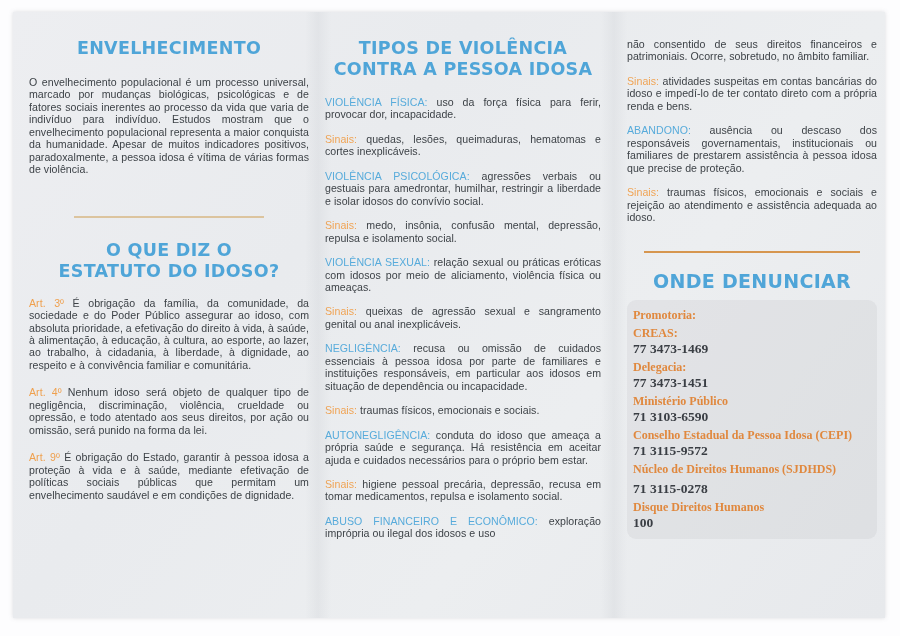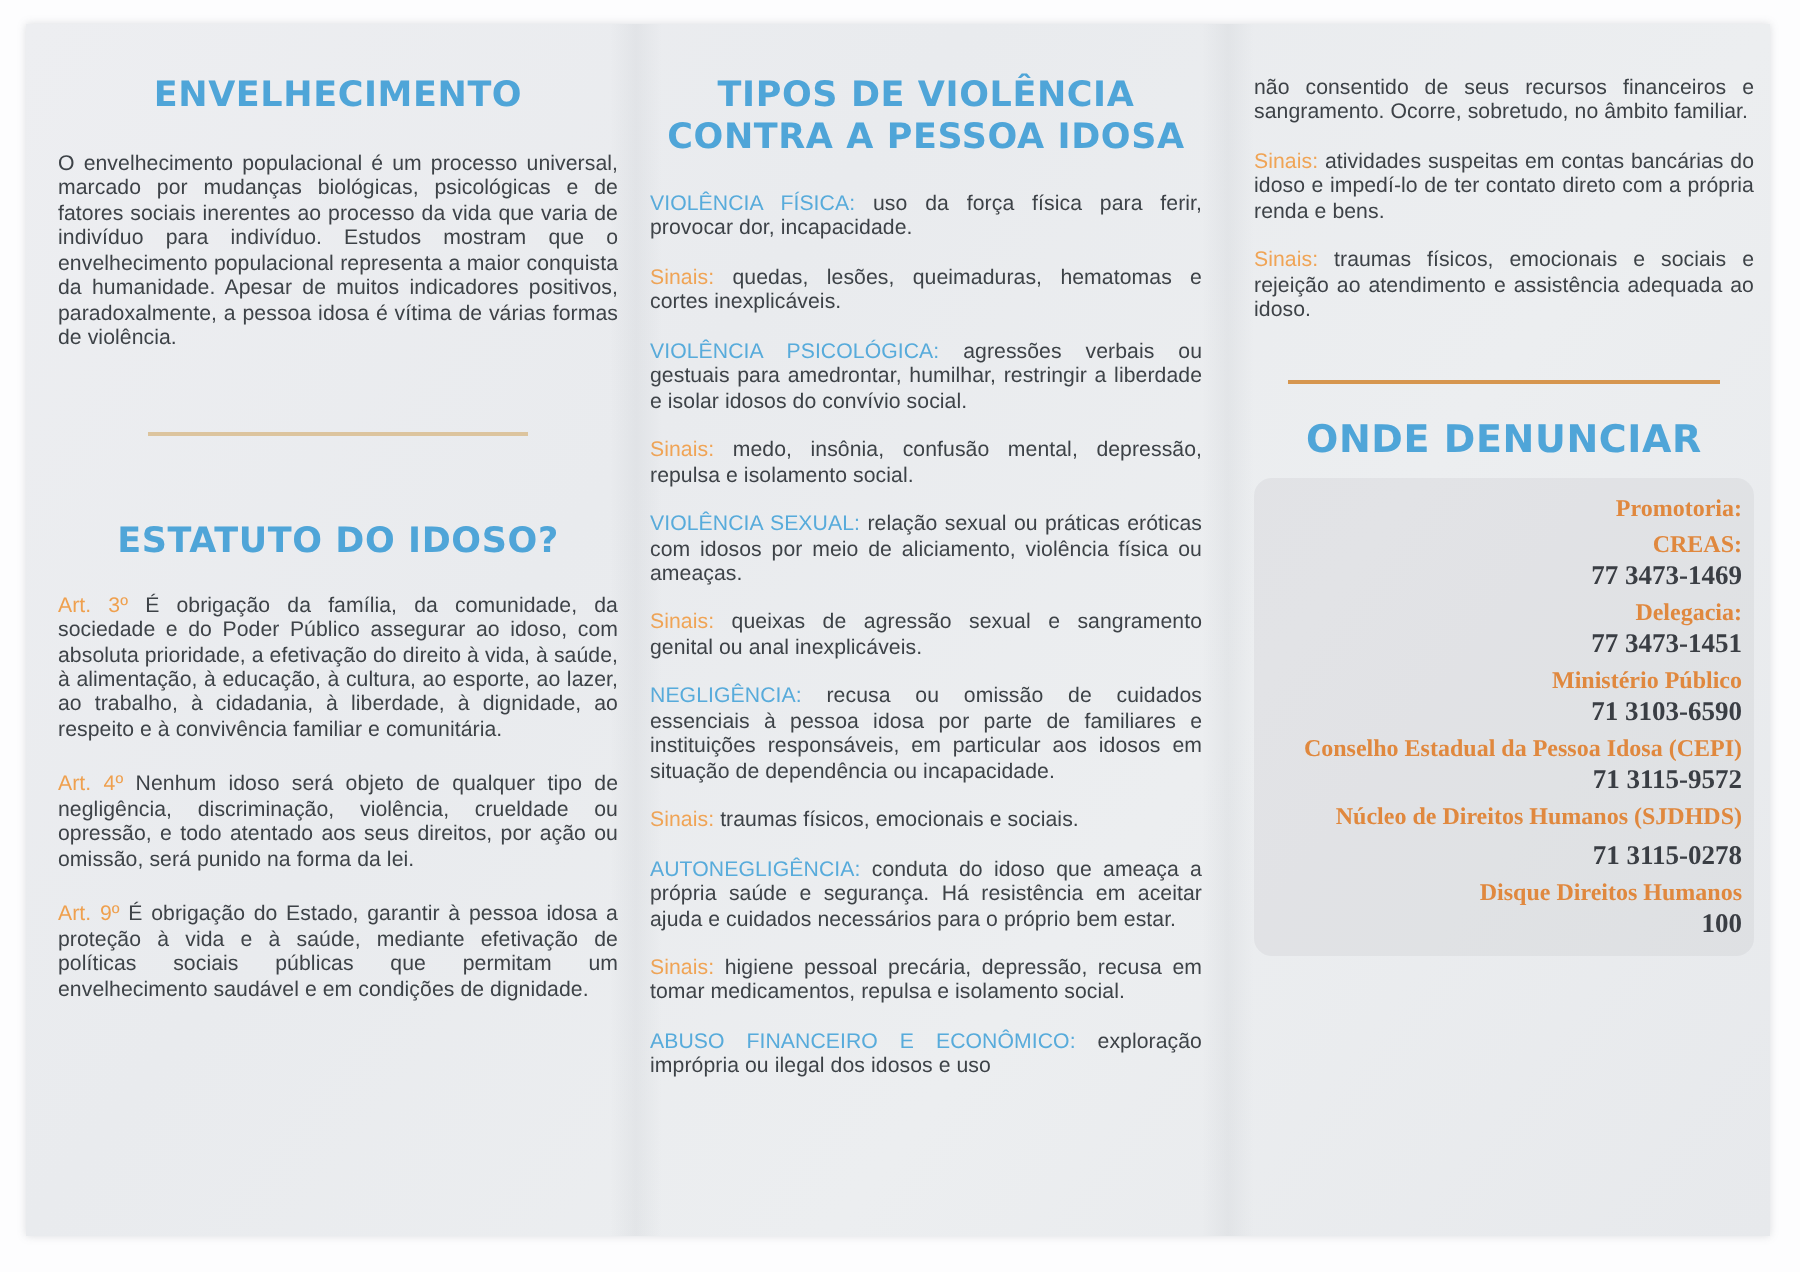--- a/index.html
+++ b/index.html
@@ -48,42 +48,42 @@
 
   .estatuto-title{margin-top:22px;}
   .denounce-title{margin-top:18px;font-size:19px;}
 
   .panel{
     background:rgba(134,141,149,0.10);
     border-radius:9px;
     padding:9px 6px;
     margin-top:8px;
   }
-  .contact{text-align:right;margin-bottom:5px;font-family:"Liberation Serif", serif;}
+  .contact{text-align:left;margin-bottom:5px;font-family:"Liberation Serif", serif;}
   .contact:last-child{margin-bottom:0;}
   .contact-label{font-size:12px;font-weight:bold;color:#e0883e;line-height:13px;}
   .contact-number{font-size:13.5px;font-weight:bold;color:#3a3e44;line-height:15px;margin-top:1px;}
 </style>
 </head>
 <body>
 
 <div class="canvas">
   <div class="page">
     <div class="fold f1"></div>
     <div class="fold f2"></div>
 
     <div class="cols">
 
       <div class="col1">
         <h2 class="sec-title">ENVELHECIMENTO</h2>
         <p class="body-text lead">O envelhecimento populacional é um processo universal, marcado por mudanças biológicas, psicológicas e de fatores sociais inerentes ao processo da vida que varia de indivíduo para indivíduo. Estudos mostram que o envelhecimento populacional representa a maior conquista da humanidade. Apesar de muitos indicadores positivos, paradoxalmente, a pessoa idosa é vítima de várias formas de violência.</p>
 
         <hr class="divider divider-tan">
 
-        <h2 class="sec-title estatuto-title"><br><span>ESTATUTO DO IDOSO?</span></h2>
+        <h2 class="sec-title estatuto-title"><span>O QUE DIZ O</span><br><span>ESTATUTO DO IDOSO?</span></h2>
 
         <p class="body-text art"><span class="art-label">Art. 3º</span> <span>É obrigação da família, da comunidade, da sociedade e do Poder Público assegurar ao idoso, com absoluta prioridade, a efetivação do direito à vida, à saúde, à alimentação, à educação, à cultura, ao esporte, ao lazer, ao trabalho, à cidadania, à liberdade, à dignidade, ao respeito e à convivência familiar e comunitária.</span></p>
         <p class="body-text art"><span class="art-label">Art. 4º</span> <span>Nenhum idoso será objeto de qualquer tipo de negligência, discriminação, violência, crueldade ou opressão, e todo atentado aos seus direitos, por ação ou omissão, será punido na forma da lei.</span></p>
         <p class="body-text art"><span class="art-label">Art. 9º</span> <span>É obrigação do Estado, garantir à pessoa idosa a proteção à vida e à saúde, mediante efetivação de políticas sociais públicas que permitam um envelhecimento saudável e em condições de dignidade.</span></p>
       </div>
 
       <div class="col2">
         <h2 class="sec-title"><span>TIPOS DE VIOLÊNCIA</span><br><span>CONTRA A PESSOA IDOSA</span></h2>
 
         <p class="body-text entry first-entry"><span class="head-blue">VIOLÊNCIA FÍSICA:</span> <span>uso da força física para ferir, provocar dor, incapacidade.</span></p>
@@ -93,23 +93,24 @@
         <p class="body-text entry"><span class="head-blue">VIOLÊNCIA SEXUAL:</span> <span>relação sexual ou práticas eróticas com idosos por meio de aliciamento, violência física ou ameaças.</span></p>
         <p class="body-text entry"><span class="head-orange">Sinais:</span> <span>queixas de agressão sexual e sangramento genital ou anal inexplicáveis.</span></p>
         <p class="body-text entry"><span class="head-blue">NEGLIGÊNCIA:</span> <span>recusa ou omissão de cuidados essenciais à pessoa idosa por parte de familiares e instituições responsáveis, em particular aos idosos em situação de dependência ou incapacidade.</span></p>
         <p class="body-text entry"><span class="head-orange">Sinais:</span> <span>traumas físicos, emocionais e sociais.</span></p>
         <p class="body-text entry"><span class="head-blue">AUTONEGLIGÊNCIA:</span> <span>conduta do idoso que ameaça a própria saúde e segurança. Há resistência em aceitar ajuda e cuidados necessários para o próprio bem estar.</span></p>
         <p class="body-text entry"><span class="head-orange">Sinais:</span> <span>higiene pessoal precária, depressão, recusa em tomar medicamentos, repulsa e isolamento social.</span></p>
         <p class="body-text entry"><span class="head-blue">ABUSO FINANCEIRO E ECONÔMICO:</span> <span>exploração imprópria ou ilegal dos idosos e uso</span></p>
       </div>
 
       <div class="col3">
-        <p class="body-text">não consentido de seus recursos financeiros e sangramento. Ocorre, sobretudo, no âmbito familiar.</p>
+        <p class="body-text">não consentido de seus direitos financeiros e patrimoniais. Ocorre, sobretudo, no âmbito familiar.</p>
 
         <p class="body-text entry"><span class="head-orange">Sinais:</span> <span>atividades suspeitas em contas bancárias do idoso e impedí-lo de ter contato direto com a própria renda e bens.</span></p>
+        <p class="body-text entry"><span class="head-blue">ABANDONO:</span> <span>ausência ou descaso dos responsáveis governamentais, institucionais ou familiares de prestarem assistência à pessoa idosa que precise de proteção.</span></p>
         <p class="body-text entry"><span class="head-orange">Sinais:</span> <span>traumas físicos, emocionais e sociais e rejeição ao atendimento e assistência adequada ao idoso.</span></p>
 
         <hr class="divider divider-orange">
 
         <h2 class="sec-title denounce-title">ONDE DENUNCIAR</h2>
 
         <div class="panel">
           <div class="contact">
               <div class="contact-label">Promotoria:</div>
             </div>

